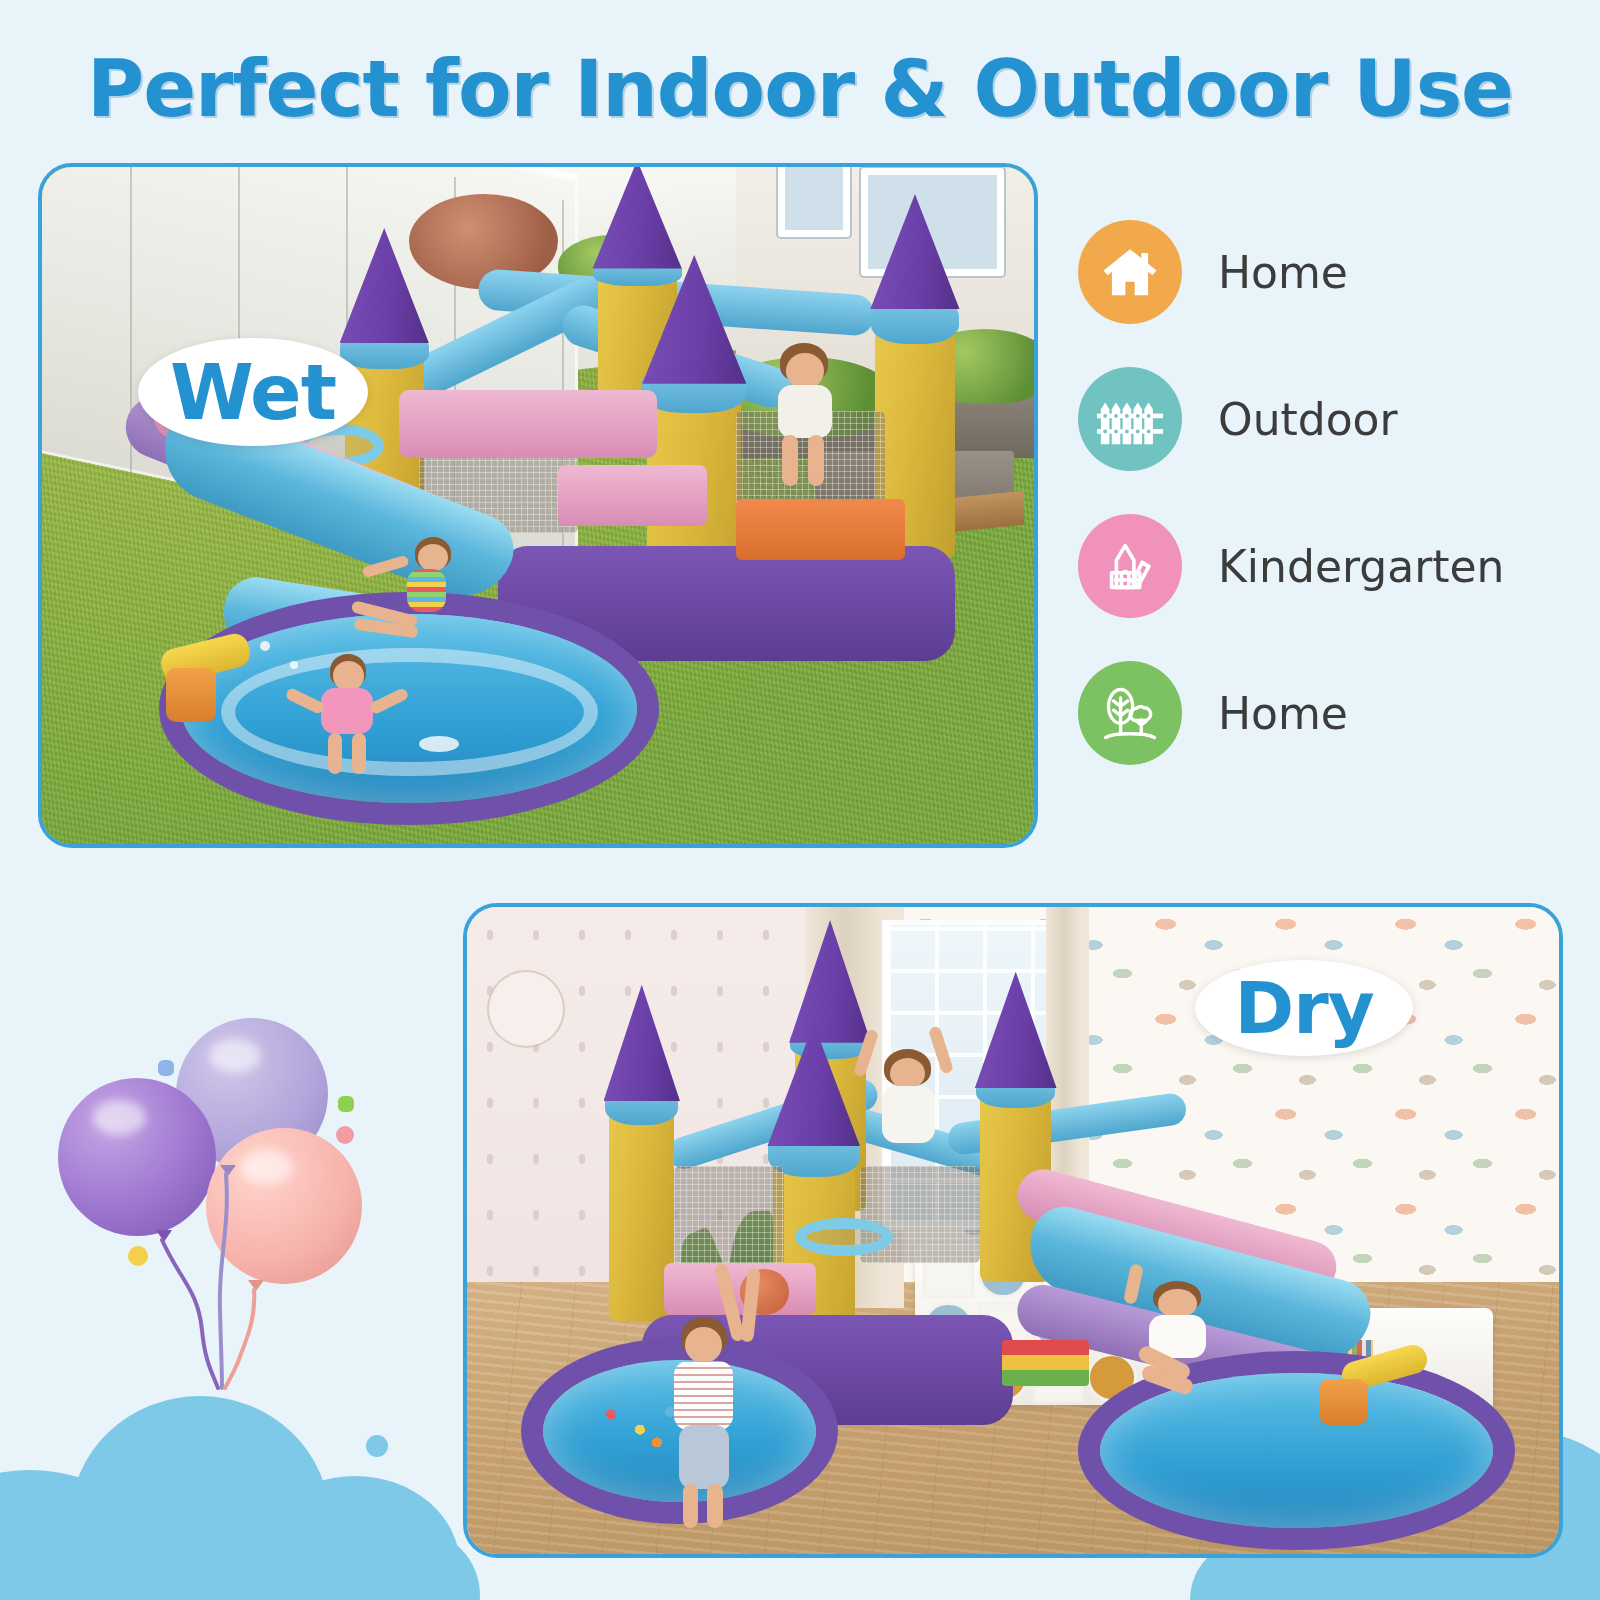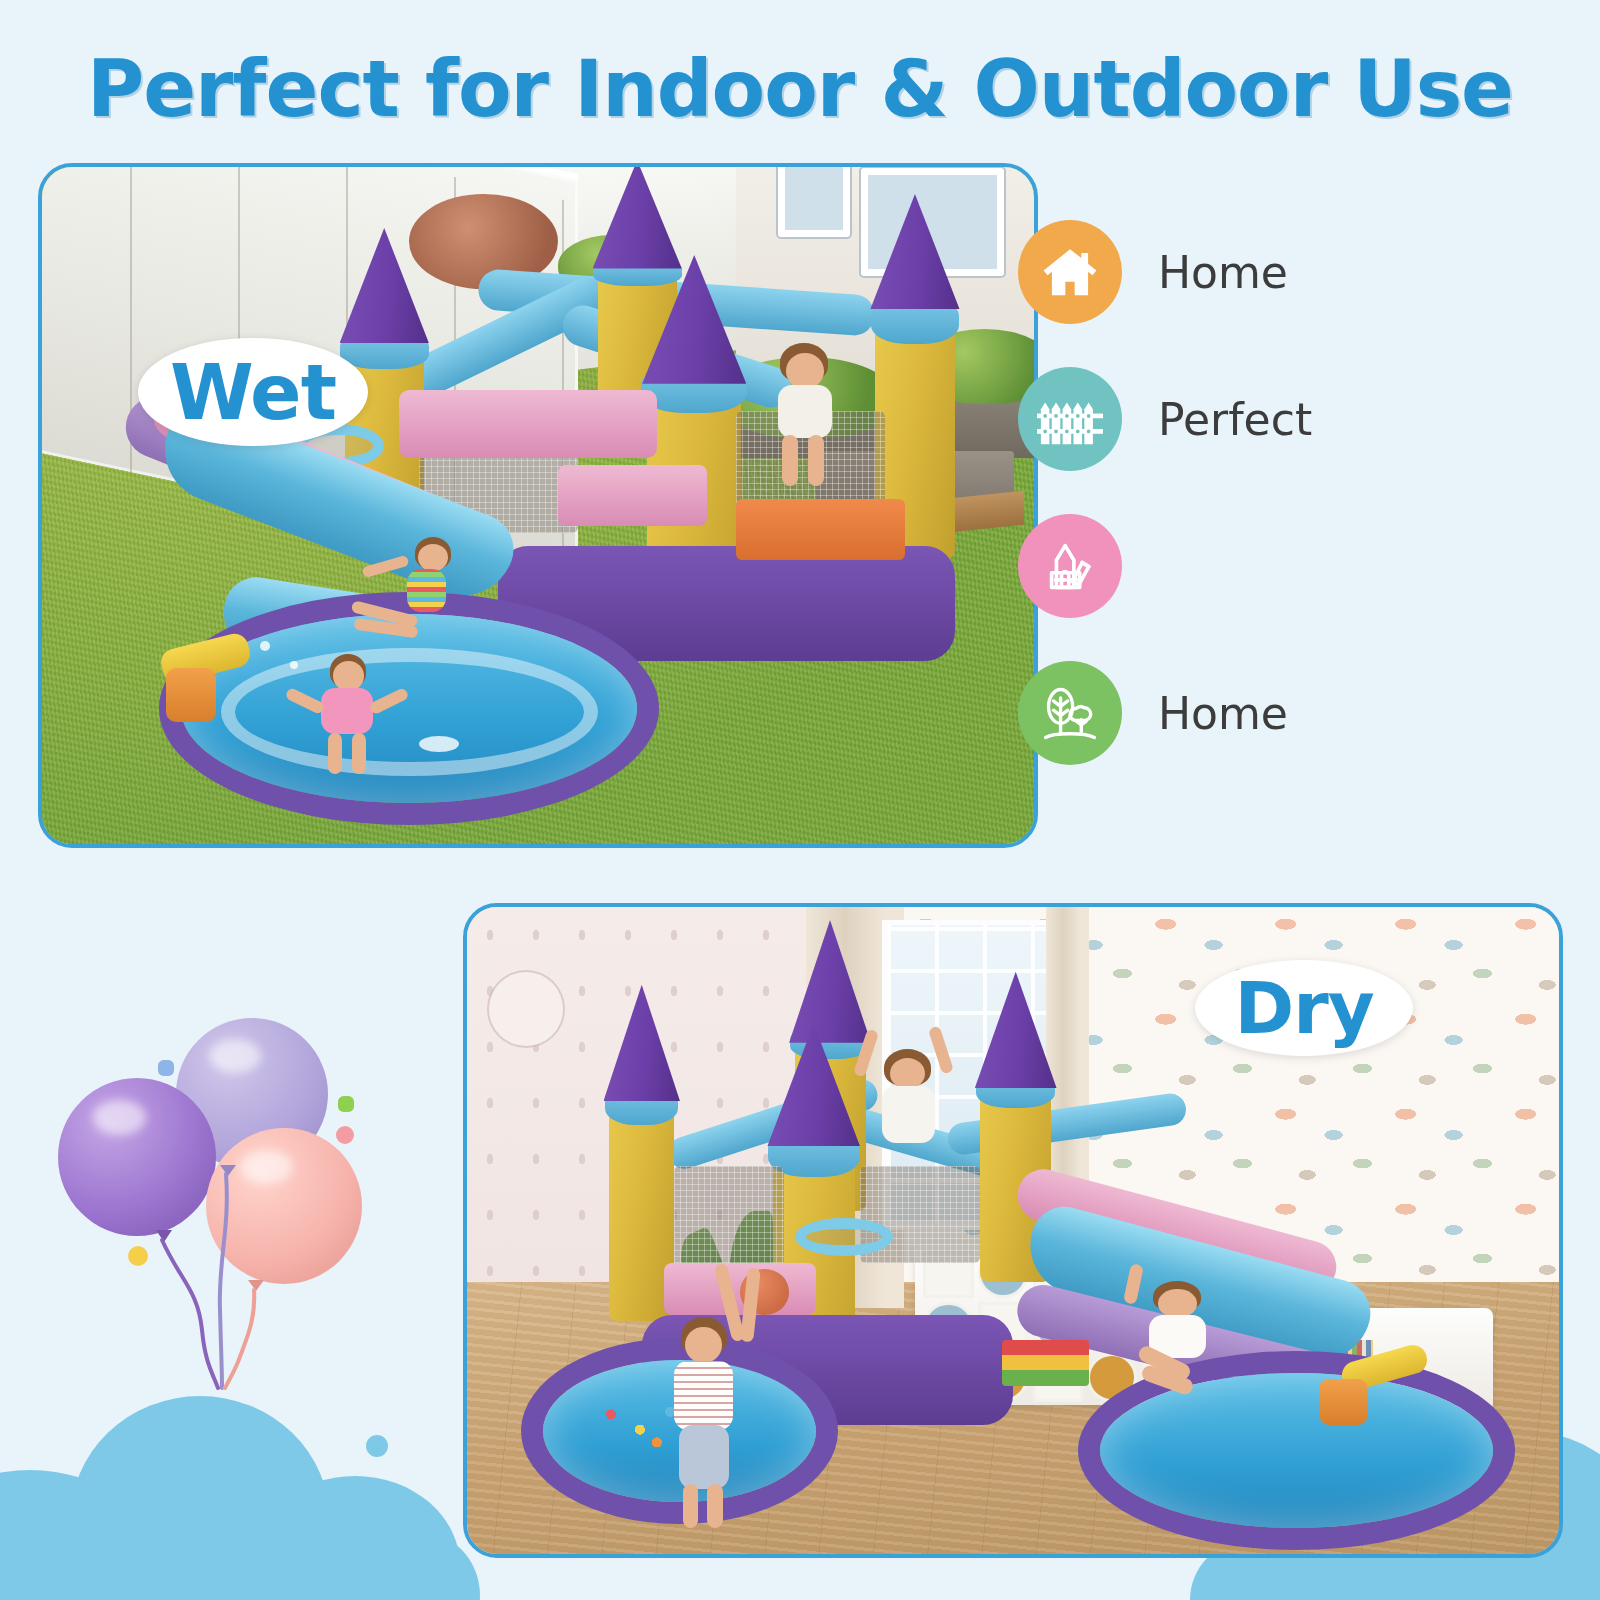--- a/index.html
+++ b/index.html
@@ -287,21 +287,21 @@
                 2px -2px 0 rgba(255,255,255,.95), -2px 2px 0 rgba(255,255,255,.95);
     letter-spacing:-1px;
   }
   #badge-wet{ left:138px; top:338px; width:230px; height:108px; }
   #badge-wet .badge-text{ font-size:76px;text-align:center; }
   #badge-dry{ left:1195px; top:960px; width:218px; height:96px; }
   #badge-dry .badge-text{ font-size:72px; }
 
   
   #feature-list{
-    position:absolute; left:1018px; top:208px; width:512px;
+    position:absolute; left:1078px; top:208px; width:512px;
   }
   .feature-row{
     display:flex; align-items:center;
     height:128px;
     margin-bottom:19px;
   }
   .feature-icon{
     width:104px; height:104px; border-radius:50%;
     flex:0 0 104px;
     display:flex; align-items:center; justify-content:center;
@@ -615,34 +615,35 @@
             <circle cx="21" cy="12.4" r="0.95"></circle>
           <circle cx="26.6" cy="12.4" r="0.95"></circle>
           <circle cx="4.2" cy="20.4" r="0.95"></circle>
             <circle cx="9.8" cy="20.4" r="0.95"></circle>
           <circle cx="15.4" cy="20.4" r="0.95"></circle>
             <circle cx="21" cy="20.4" r="0.95"></circle>
           <circle cx="26.6" cy="20.4" r="0.95"></circle>
         </g>
       </svg>
     </div>
-    <div class="feature-label">Perfect</div>
+    <div class="feature-label">Outdoor</div>
   </div>
 
   <div class="feature-row">
     <div class="feature-icon" style="background:#F092BC;">
       <svg width="62" height="62" viewBox="0 0 32 32" fill="none" stroke="#ffffff" stroke-width="1.9" stroke-linejoin="round" stroke-linecap="round">
         <path d="M9 13 13.5 5.5 18 13v14H9z"></path>
         <path d="M11.6 27v-6.2a1.9 1.9 0 0 1 3.8 0V27"></path>
         <path d="M6.5 19.5h14.5V27H6.5z"></path>
         <path d="M8.5 23.2h1.6M12 23.2h1.6M15.5 23.2h1.6M19 23.2h1.1"></path>
         <path d="M22.3 14.2l3.4 2.1-5.2 9.5-3.2-1.6z"></path>
         <path d="M22.3 14.2l3.4 2.1"></path>
       </svg>
     </div>
+    <div class="feature-label">Kindergarten</div>
   </div>
 
   <div class="feature-row">
     <div class="feature-icon" style="background:#7CC162;">
       <svg width="64" height="62" viewBox="0 0 34 32" fill="none" stroke="#ffffff" stroke-width="1.8" stroke-linejoin="round" stroke-linecap="round">
         <ellipse cx="12" cy="12.5" rx="6.4" ry="9"></ellipse>
         <path d="M12 8v19"></path>
         <path d="M12 12.5 8.2 9.6M12 12.5l3.8-2.9M12 17.4l-3.8-2.9M12 17.4l3.8-2.9"></path>
         <path d="M24.6 13.2a3.4 3.4 0 0 1 3.4 3.4 3.4 3.4 0 0 1-3.4 3.4h-4.4a3.2 3.2 0 0 1 0-6.4 3.6 3.6 0 0 1 4.4-0.4z"></path>
         <path d="M23 19.5V27"></path>

